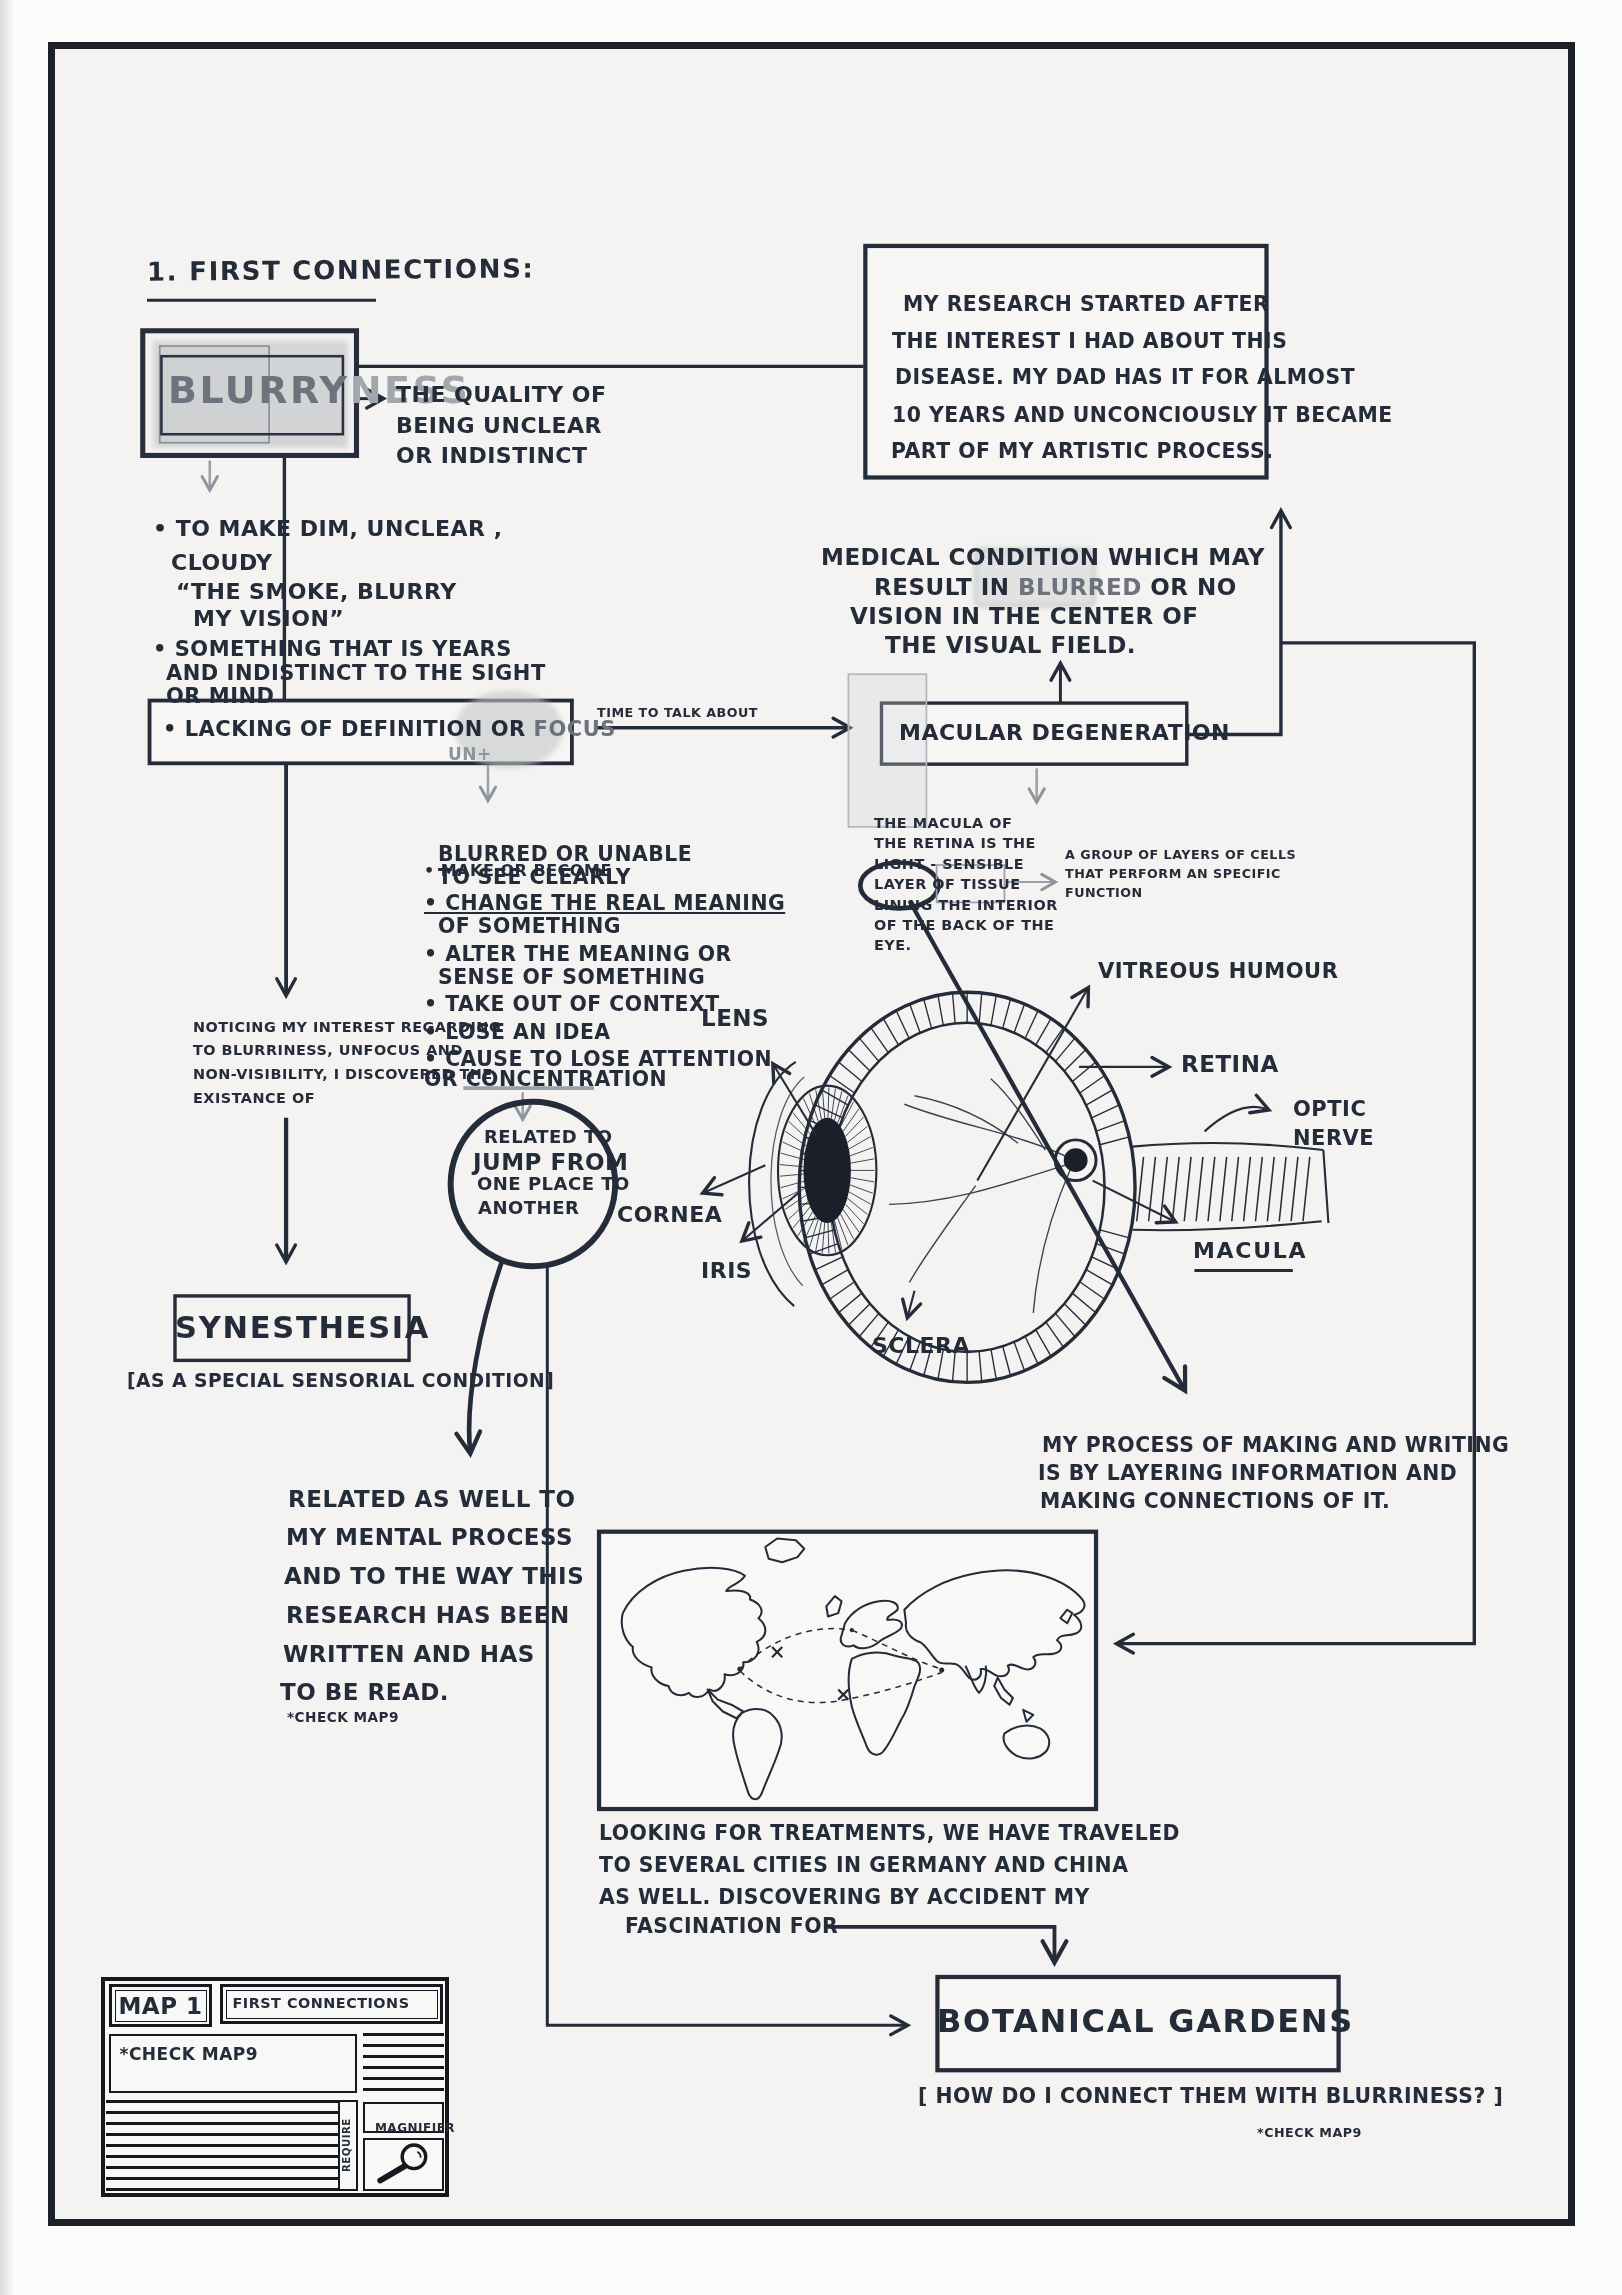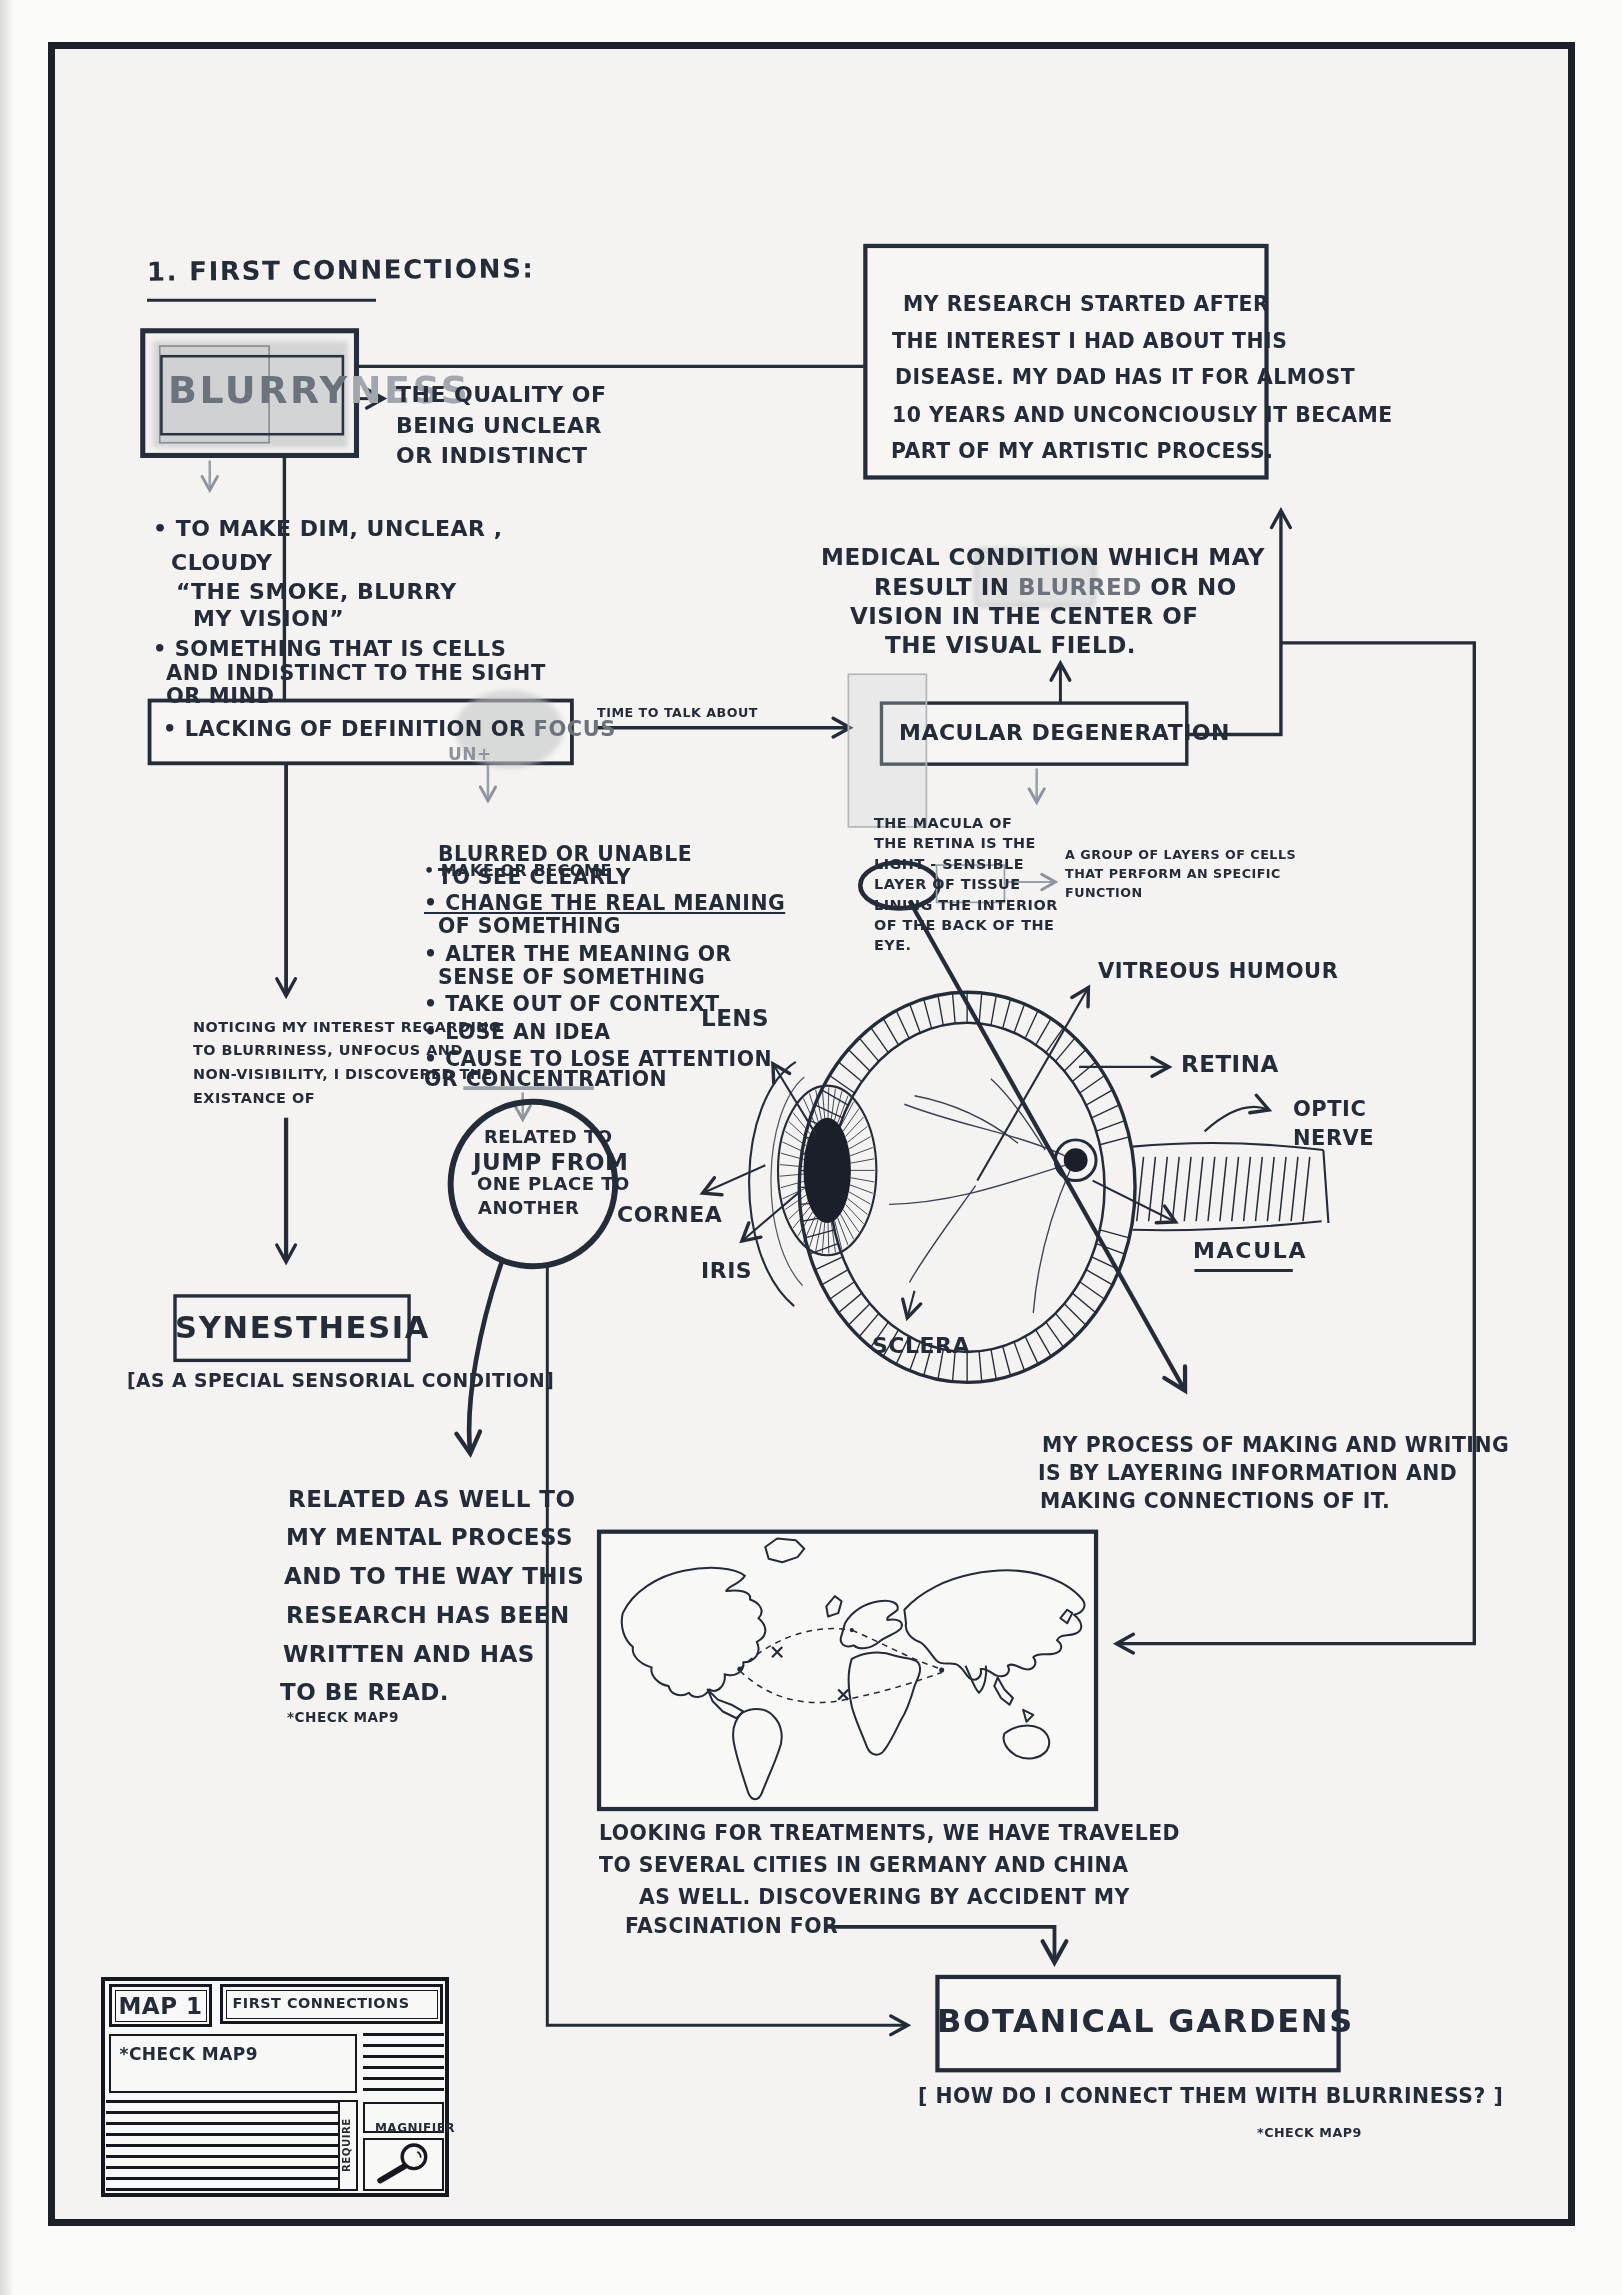--- a/index.html
+++ b/index.html
@@ -294,21 +294,21 @@
   <div class="t" style="left:903px;top:293px;font-size:20.4px;">MY RESEARCH STARTED AFTER</div>
   <div class="t" style="left:892px;top:330px;font-size:20.4px;">THE INTEREST I HAD ABOUT THIS</div>
   <div class="t" style="left:895px;top:366px;font-size:20.4px;">DISEASE. MY DAD HAS IT FOR ALMOST</div>
   <div class="t" style="left:892px;top:404px;font-size:20.4px;">10 YEARS AND UNCONCIOUSLY IT BECAME</div>
   <div class="t" style="left:891px;top:440px;font-size:20.4px;">PART OF MY ARTISTIC PROCESS.</div>
 
   <div class="t" style="left:153px;top:517px;font-size:22px;">• TO MAKE DIM, UNCLEAR ,</div>
   <div class="t" style="left:171px;top:551px;font-size:22px;">CLOUDY</div>
   <div class="t" style="left:176px;top:580px;font-size:22px;">“THE SMOKE, BLURRY</div>
   <div class="t" style="left:193px;top:607px;font-size:22px;">MY VISION”</div>
-  <div class="t" style="left:153px;top:638px;font-size:21px;">• SOMETHING THAT IS CELLS</div>
+  <div class="t" style="left:153px;top:638px;font-size:21px;">• SOMETHING THAT IS YEARS</div>
   <div class="t" style="left:166px;top:662px;font-size:21px;">AND INDISTINCT TO THE SIGHT</div>
   <div class="t" style="left:166px;top:685px;font-size:21px;">OR MIND</div>
 
   <div class="t" style="left:163px;top:718px;font-size:21px;"><span>• LACKING OF DEFINITION OR </span><span class="midgray">FOCUS</span></div>
   <div class="t gray" style="left:448px;top:745px;font-size:17px;">UN+</div>
 
   <div class="t" style="left:597px;top:706px;font-size:12.7px;">TIME TO TALK ABOUT</div>
   <div class="t" style="left:899px;top:721px;font-size:22px;">MACULAR DEGENERATION</div>
 
   <div class="t" style="left:821px;top:545px;font-size:23px;">MEDICAL CONDITION WHICH MAY</div>
@@ -370,21 +370,21 @@
   <div class="t" style="left:1181px;top:1052px;font-size:23px;">RETINA</div>
   <div class="t" style="left:1293px;top:1098px;font-size:21px;">OPTIC</div>
   <div class="t" style="left:1293px;top:1127px;font-size:21px;">NERVE</div>
   <div class="t" style="left:617px;top:1203px;font-size:22px;">CORNEA</div>
   <div class="t" style="left:701px;top:1259px;font-size:22px;">IRIS</div>
   <div class="t" style="left:872px;top:1334px;font-size:22px;">SCLERA</div>
   <div class="t" style="left:1193px;top:1239px;font-size:22px;letter-spacing:1.7px;">MACULA</div>
 
   <div class="t" style="left:599px;top:1822px;font-size:20.4px;">LOOKING FOR TREATMENTS, WE HAVE TRAVELED</div>
   <div class="t" style="left:599px;top:1854px;font-size:20.4px;">TO SEVERAL CITIES IN GERMANY AND CHINA</div>
-  <div class="t" style="left:599px;top:1886px;font-size:20.4px;margin-left:40px;">AS WELL. DISCOVERING BY ACCIDENT MY</div>
+  <div class="t" style="left:599px;top:1886px;font-size:20.4px;">AS WELL. DISCOVERING BY ACCIDENT MY</div>
   <div class="t" style="left:625px;top:1915px;font-size:20.4px;">FASCINATION FOR</div>
 
   <div class="t ctr" style="left:937px;top:2004px;width:401px;font-size:32px;letter-spacing:1.7px;">BOTANICAL GARDENS</div>
   <div class="t" style="left:918px;top:2085px;font-size:20.4px;">[ HOW DO I CONNECT THEM WITH BLURRINESS? ]</div>
   <div class="t" style="left:1257px;top:2126px;font-size:12.7px;">*CHECK MAP9</div>
 
   <div class="legendbox" style="left:101px;top:1977px;width:348px;height:220px;border-width:4.2px;"></div>
   <div class="legendbox" style="left:109px;top:1984px;width:103px;height:43px;border-width:3.4px;">
     <div style="position:absolute;inset:2.5px;border:1.7px solid #15181e;"></div>
     <div class="t ctr" style="left:0;top:6.8px;width:97px;font-size:23px;">MAP 1</div>

